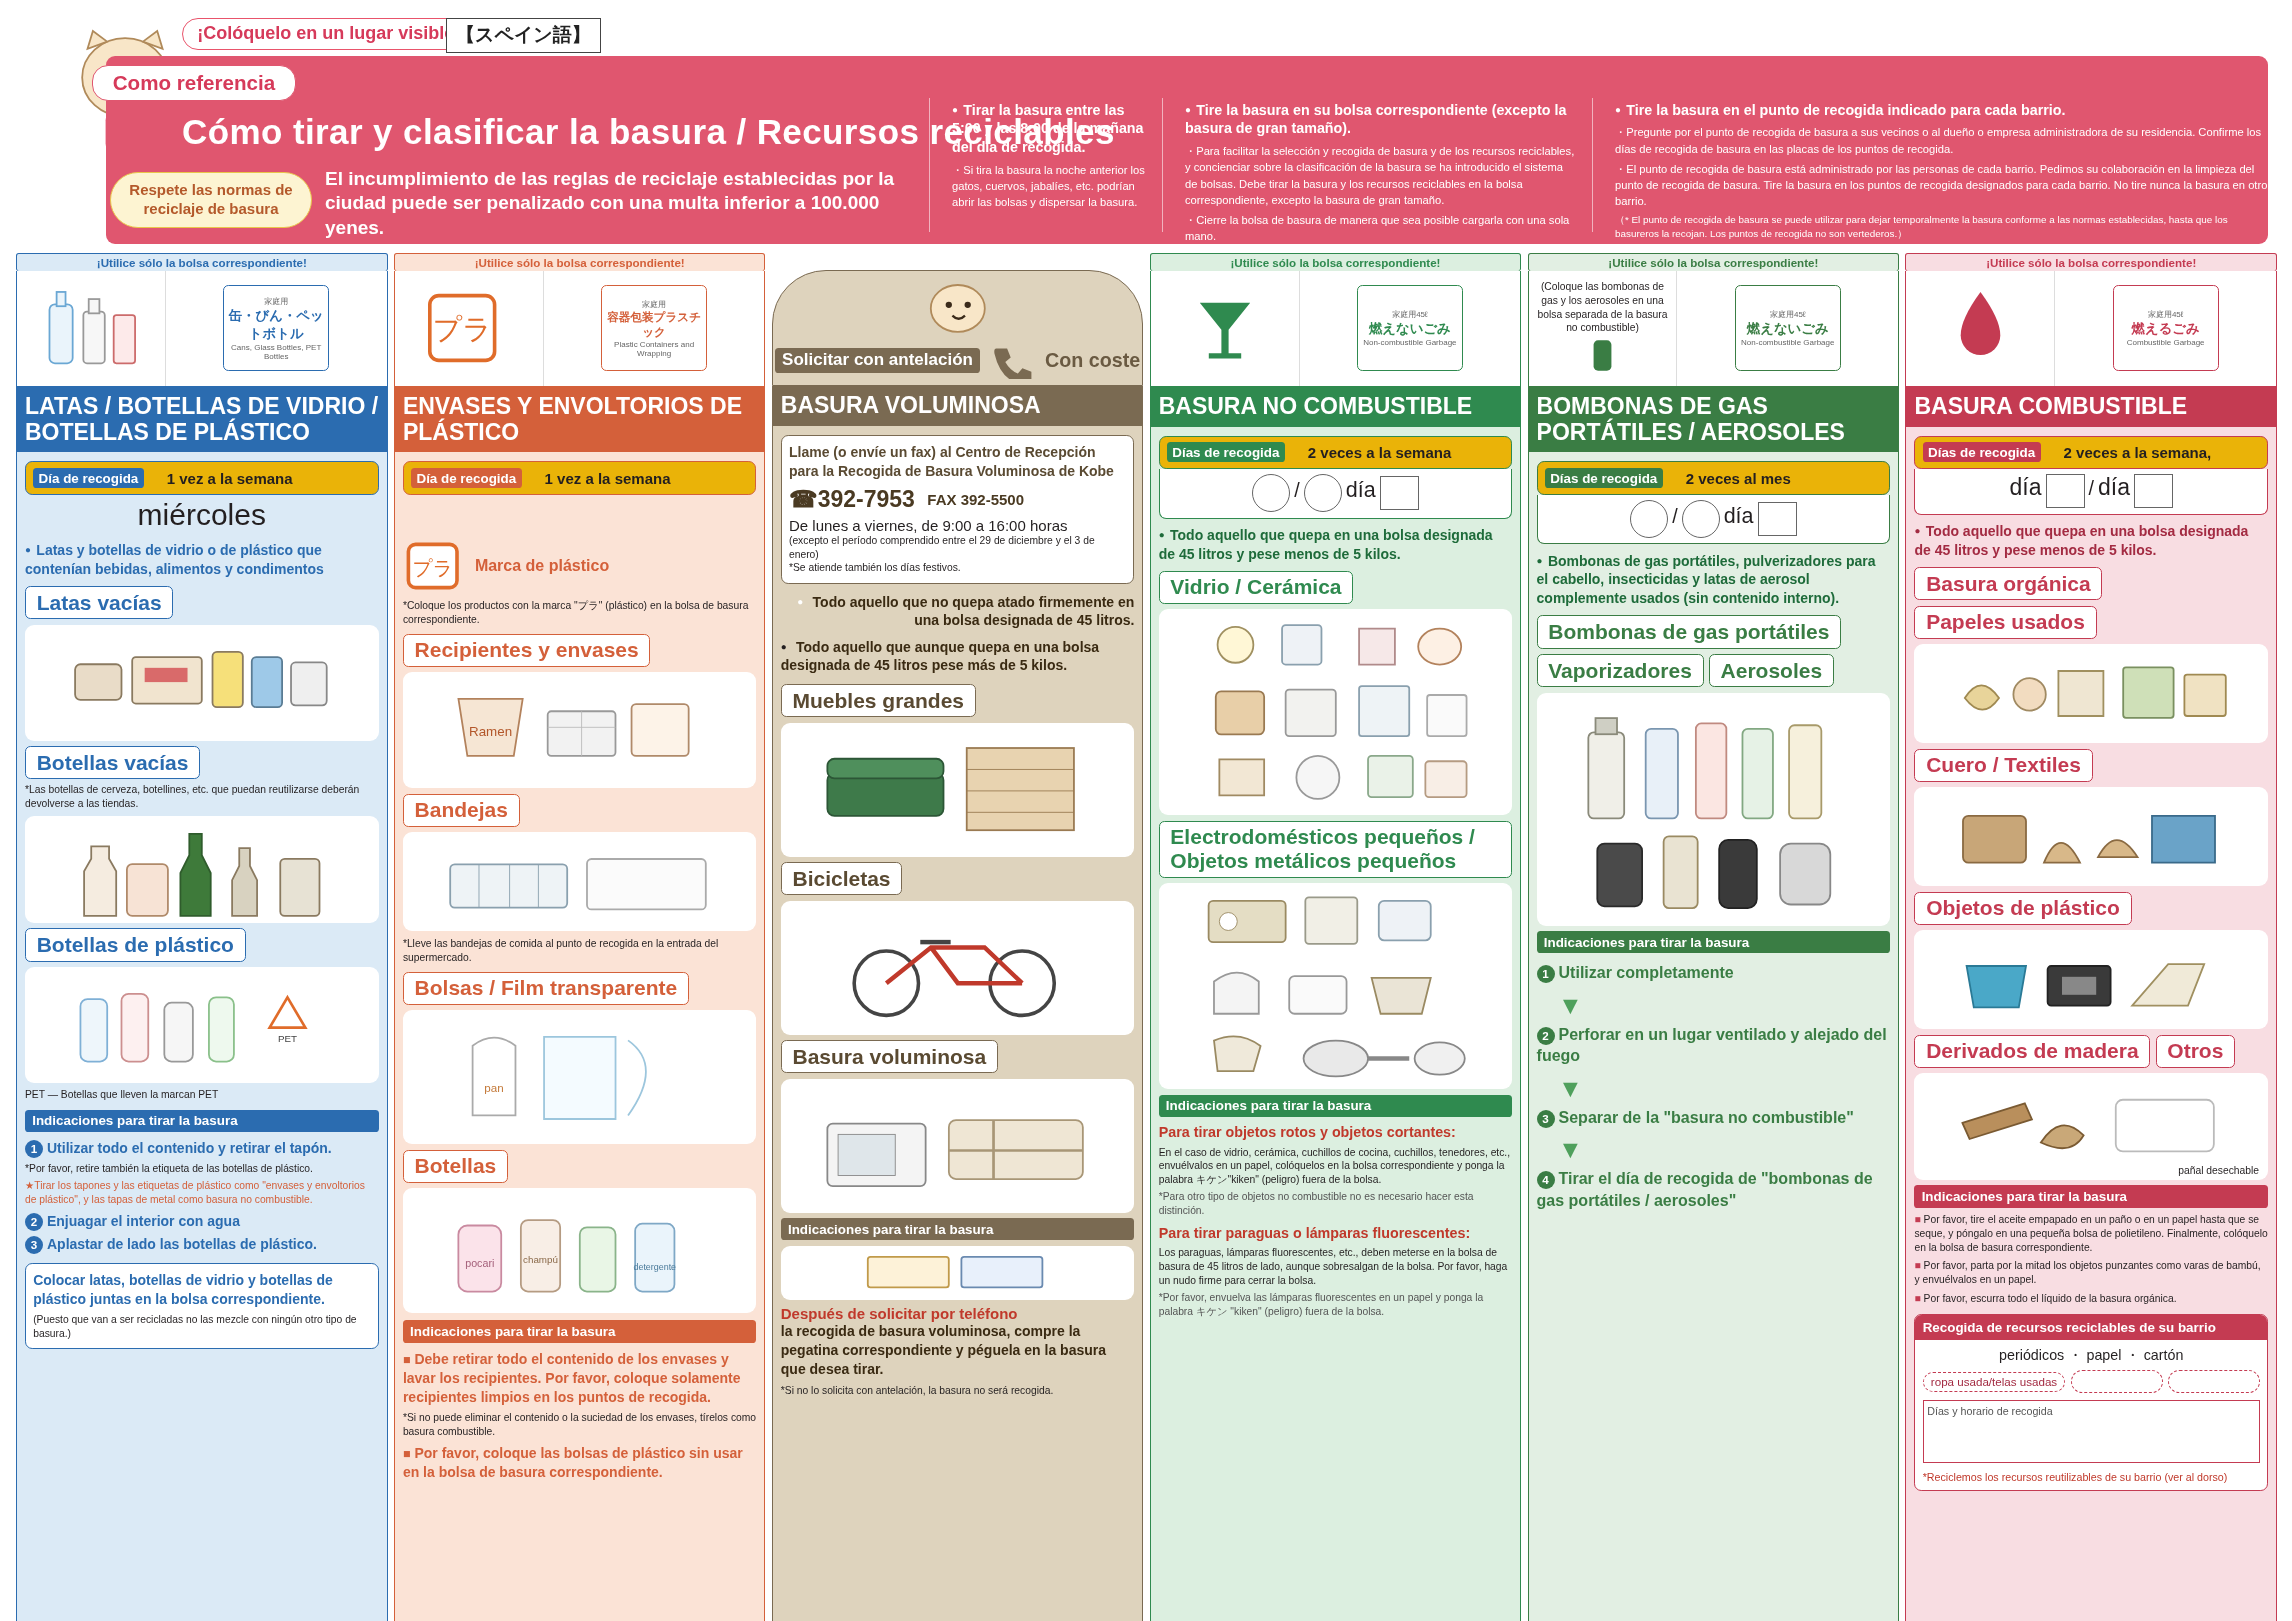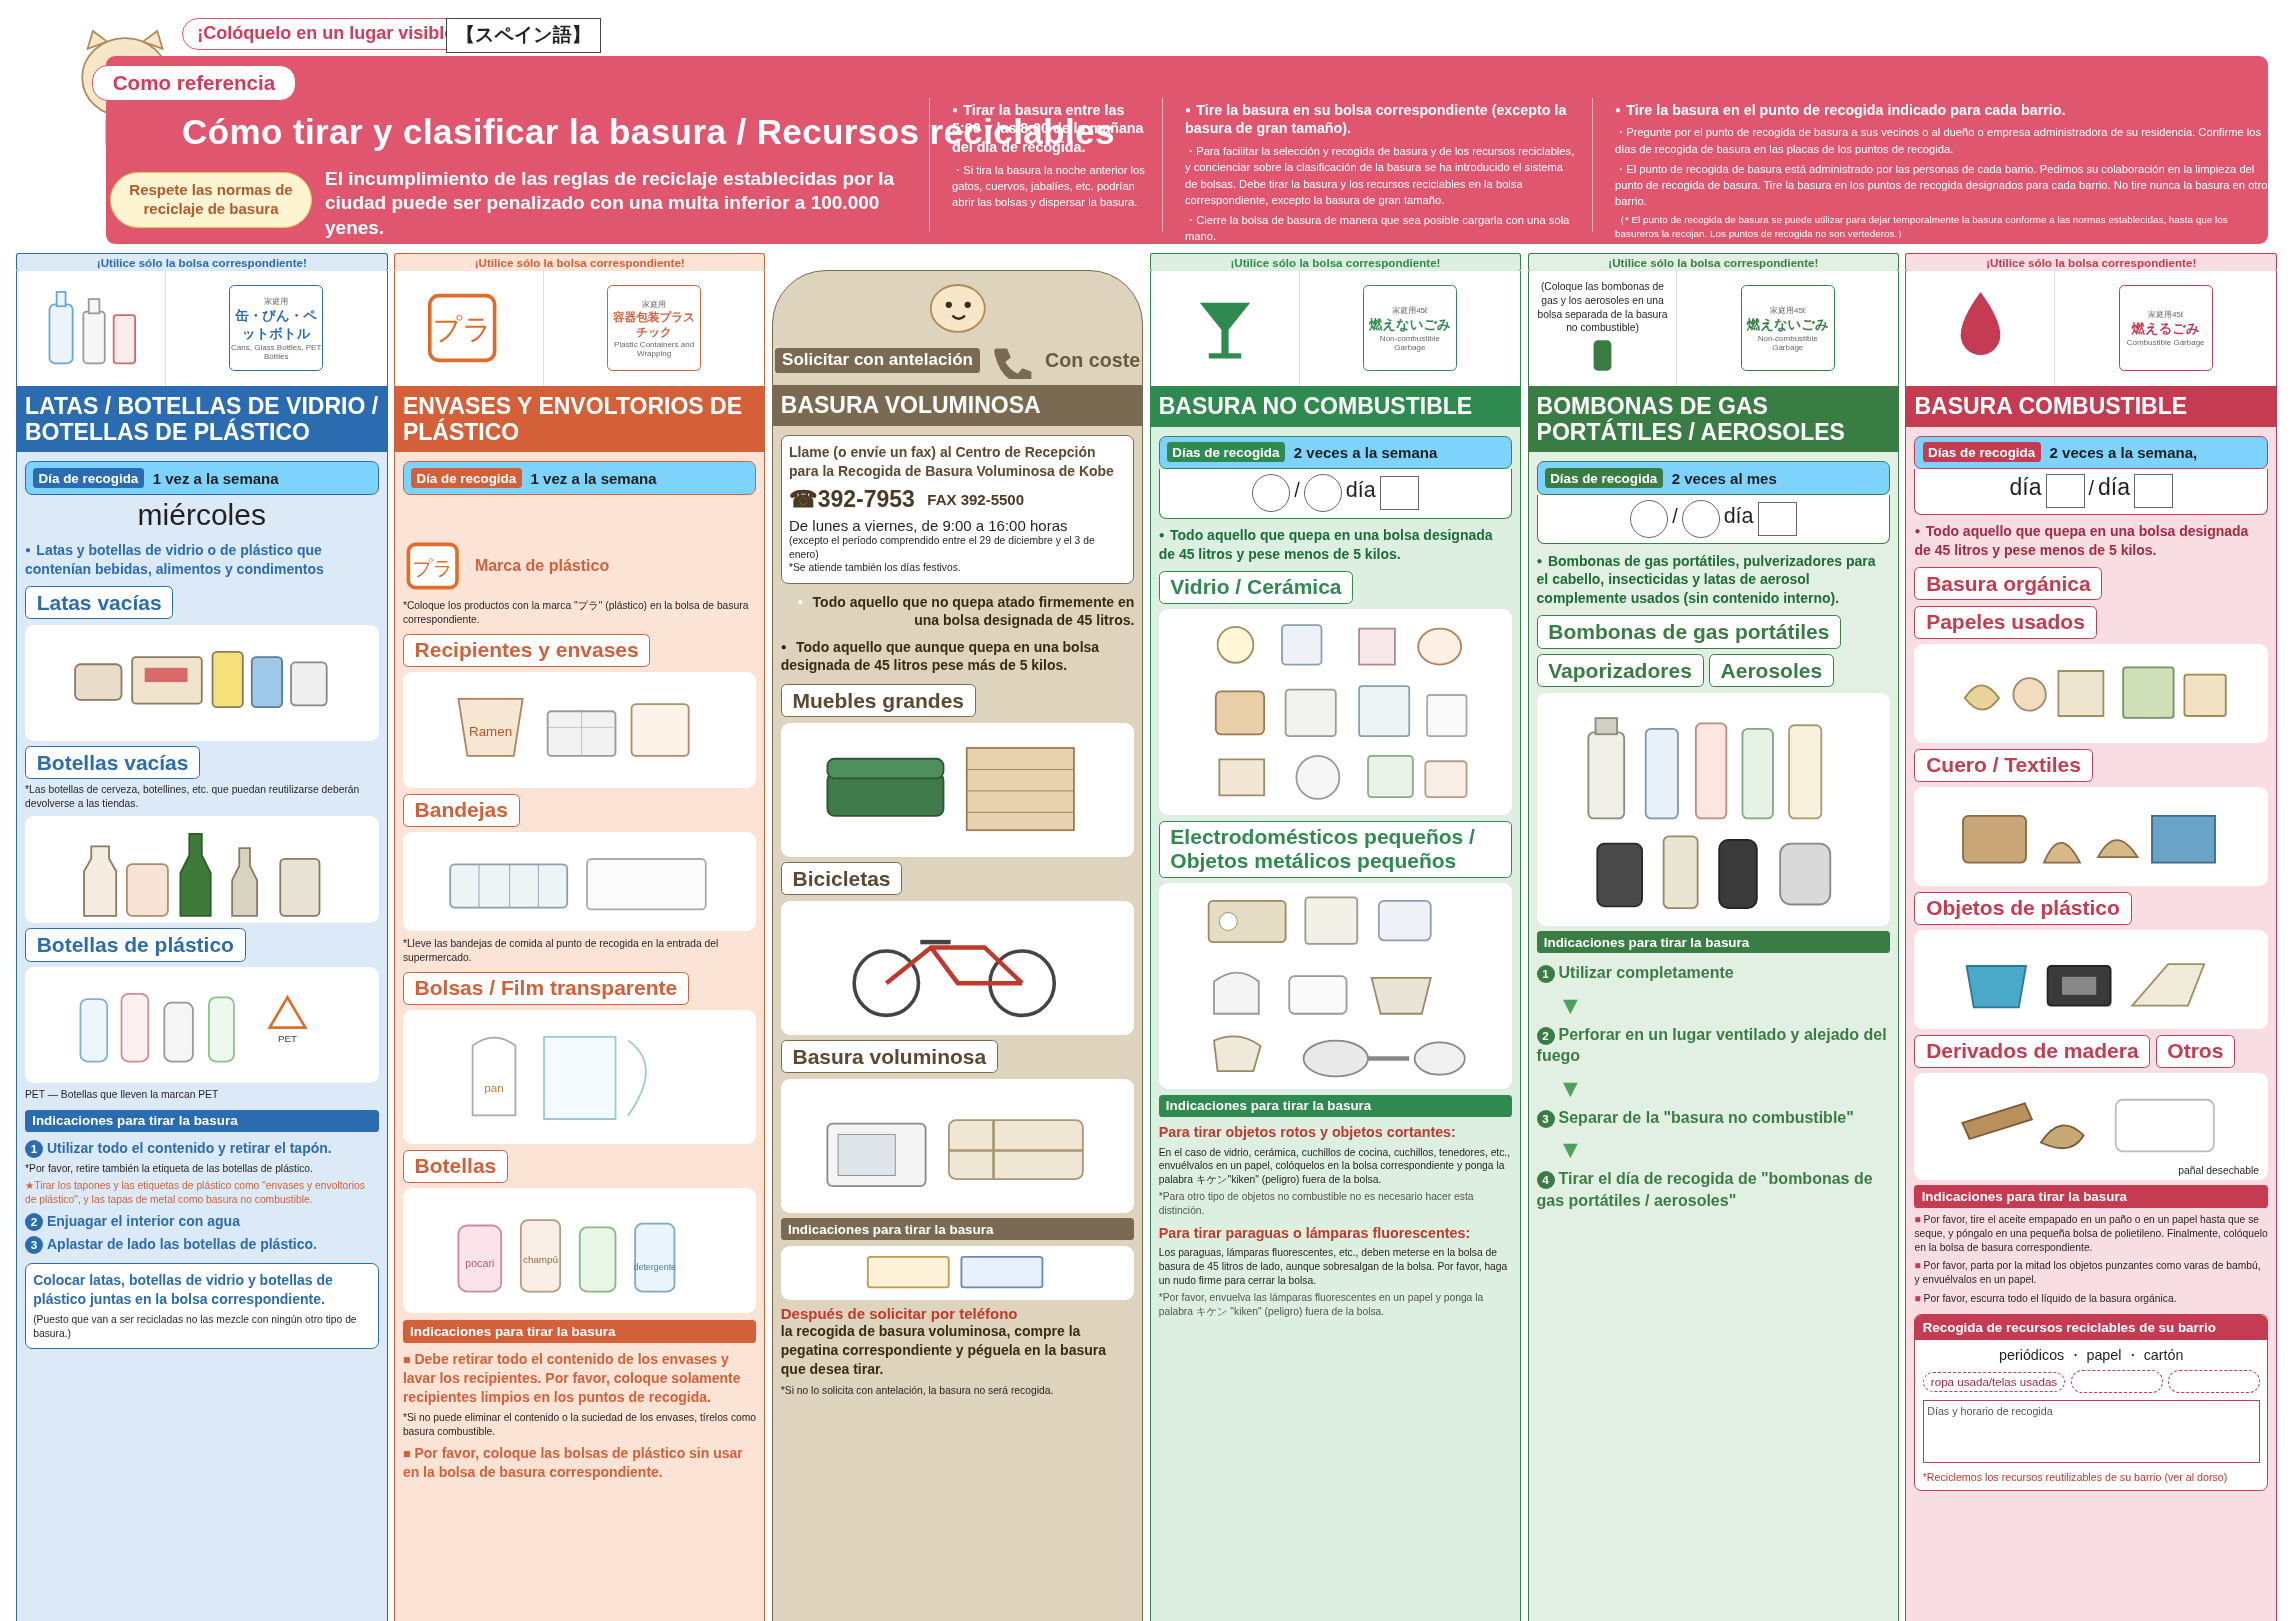--- a/index.html
+++ b/index.html
@@ -67,33 +67,33 @@
 
   
   .cols { position:absolute; left:16px; top:253px; right:16px; bottom:9px; display:flex; gap:6.3px; }
   .col { position:relative; flex:1 1 0; }
 
   .bagline { font-size:11.6px; font-weight:bold; text-align:center; padding:1.8px 0; border-radius:2.7px; }
   .imgbox { height:116px; border:1.8px solid #bbb; border-top:none; background:#fff; position:relative; display:flex; }
   .imgleft { width:40%; display:flex; align-items:center; justify-content:center; }
   .imgright { width:60%; border-left:0.9px solid #ddd; display:flex; align-items:center; justify-content:center; padding:3.6px; }
   .bag {
-    width:94px; height:86px; border-radius:5.4px; position:relative; display:flex;
+    width:106px; height:86px; border-radius:5.4px; position:relative; display:flex;
     flex-direction:column; align-items:center; justify-content:center; font-size:9.9px; text-align:center;
     border:0.9px solid #ccc; background:#fff;
   }
   .bagtop { font-size:8px; color:#666; }
   .bagjp { font-weight:bold; font-size:13.4px; }
 
   .cathdr {
     color:#fff; font-weight:bold; font-size:23px; padding:7.2px 9px; line-height:1.12;
   }
   .panel { border:1.8px solid; border-top:none; padding:9px 8px; height:1236px; position:relative; overflow:hidden; }
 
-  .dayrow { display:flex; align-items:center; gap:9px; border:1.8px solid; border-radius:7.2px; background:#7dd3fc; padding:5.4px 7.2px; }
+  .dayrow { display:flex; align-items:center; gap:23px; border:1.8px solid; border-radius:7.2px; background:#eab308; padding:5.4px 7.2px; }
   .daylabel { font-size:13.4px; font-weight:bold; padding:2.7px 5.4px; border-radius:3.6px; color:#fff; white-space:nowrap;}
   .dayval { font-size:15px; font-weight:bold; }
   .daybig { font-size:30px; text-align:center; padding:3.6px 0 1.8px; }
   .circle { display:inline-block; width:38px; height:38px; border:1.8px solid #666; border-radius:50%; vertical-align:middle;}
   .sqbox { display:inline-block; width:39px; height:34px; border:1.8px solid #666; vertical-align:middle; background:#fff;}
 
   .note { font-size:14px; line-height:1.35; font-weight:bold; }
   .subhdr { display:inline-block; border:1.8px solid; background:#fff; border-radius:5.4px; font-size:21px; font-weight:bold; padding:3.6px 10.7px; }
   .smalltxt { font-size:10.3px; line-height:1.35; }
   .indic { color:#fff; font-weight:bold; font-size:13.4px; padding:3.6px 7.2px; border-radius:3.6px; }

